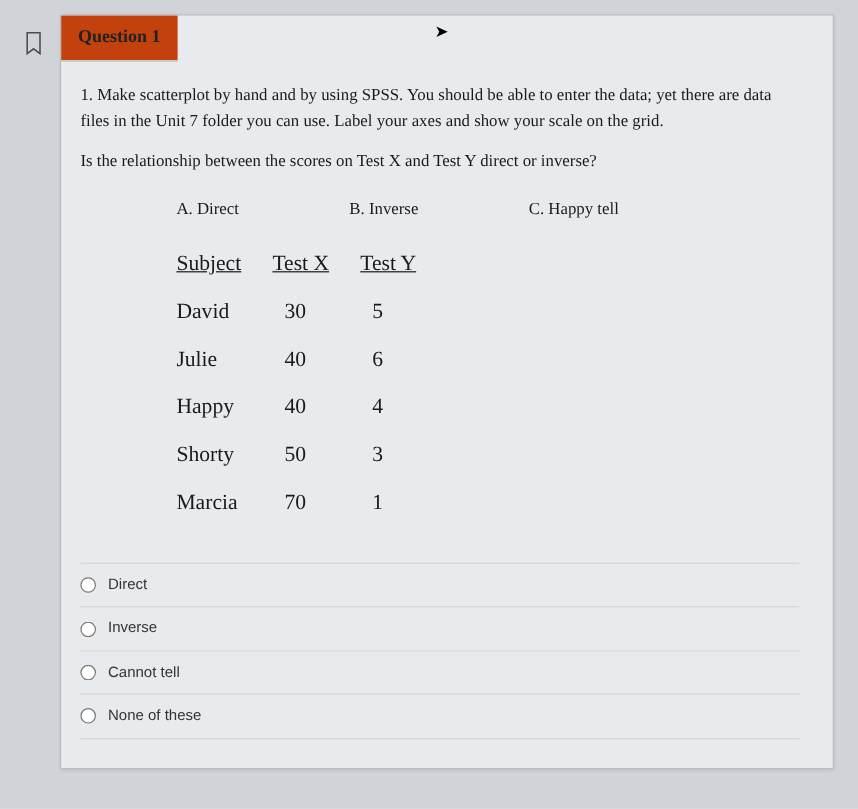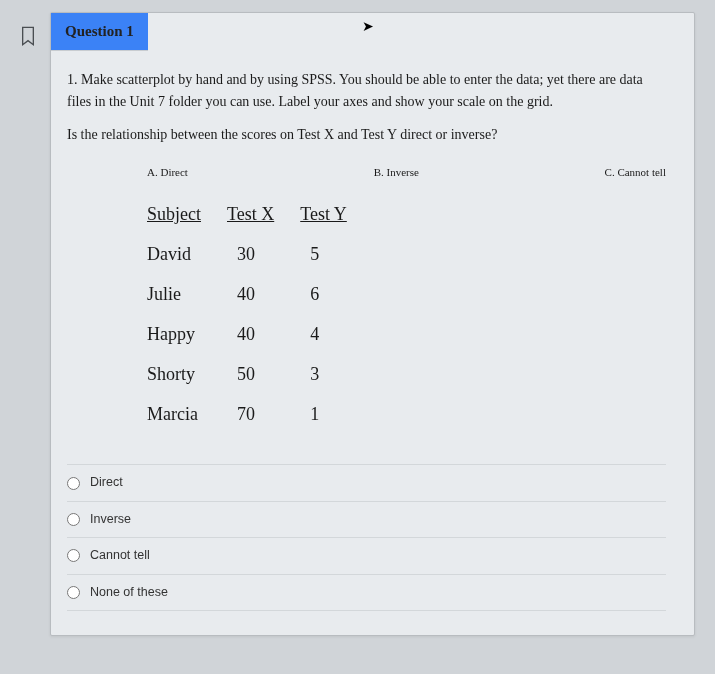--- a/index.html
+++ b/index.html
@@ -26,21 +26,21 @@
       height: 20px;
     }
     .question-card {
       flex: 1;
       background: #e8ebee;
       border: 1px solid #b8bcc0;
       border-radius: 2px;
       box-shadow: 0 1px 3px rgba(0,0,0,0.08);
     }
     .question-header {
-      background: #3b82f6;
+      background: #c2410c;
       border-bottom: 1px solid #c8ccd0;
       padding: 10px 14px;
       display: inline-block;
       font-weight: bold;
       color: #222;
       font-size: 15px;
     }
     .question-body {
       padding: 18px 28px 24px 16px;
       color: #1a1a1a;
@@ -48,22 +48,21 @@
       line-height: 1.55;
     }
     .prompt-para { margin-bottom: 12px; }
     .content-block {
       margin: 18px 0 20px 80px;
     }
     .choices-row {
       display: flex;
       gap: 92px;
       margin-bottom: 14px;
-      font-size: 11px;
-      justify-content: space-between;
+      font-size: 14px;
     }
     .data-table {
       border-collapse: collapse;
       font-size: 18px;
     }
     .data-table th, .data-table td {
       padding: 6px 26px 6px 0;
       text-align: left;
       font-weight: normal;
     }
@@ -116,21 +115,21 @@
 
     <div class="question-body">
 
       <p class="prompt-para">1. Make scatterplot by hand and by using SPSS. You should be able to enter the data; yet there are data files in the Unit 7 folder you can use. Label your axes and show your scale on the grid.</p>
       <p class="prompt-para">Is the relationship between the scores on Test X and Test Y direct or inverse?</p>
 
       <div class="content-block">
         <div class="choices-row">
           <span>A. Direct</span>
           <span>B. Inverse</span>
-          <span>C. Cannot tell</span>
+          <span>C. Happy tell</span>
         </div>
 
         <table class="data-table">
           <tbody>
               <tr>
             <th>Subject</th>
             <th>Test X</th>
             <th>Test Y</th>
           </tr>
           <tr>

